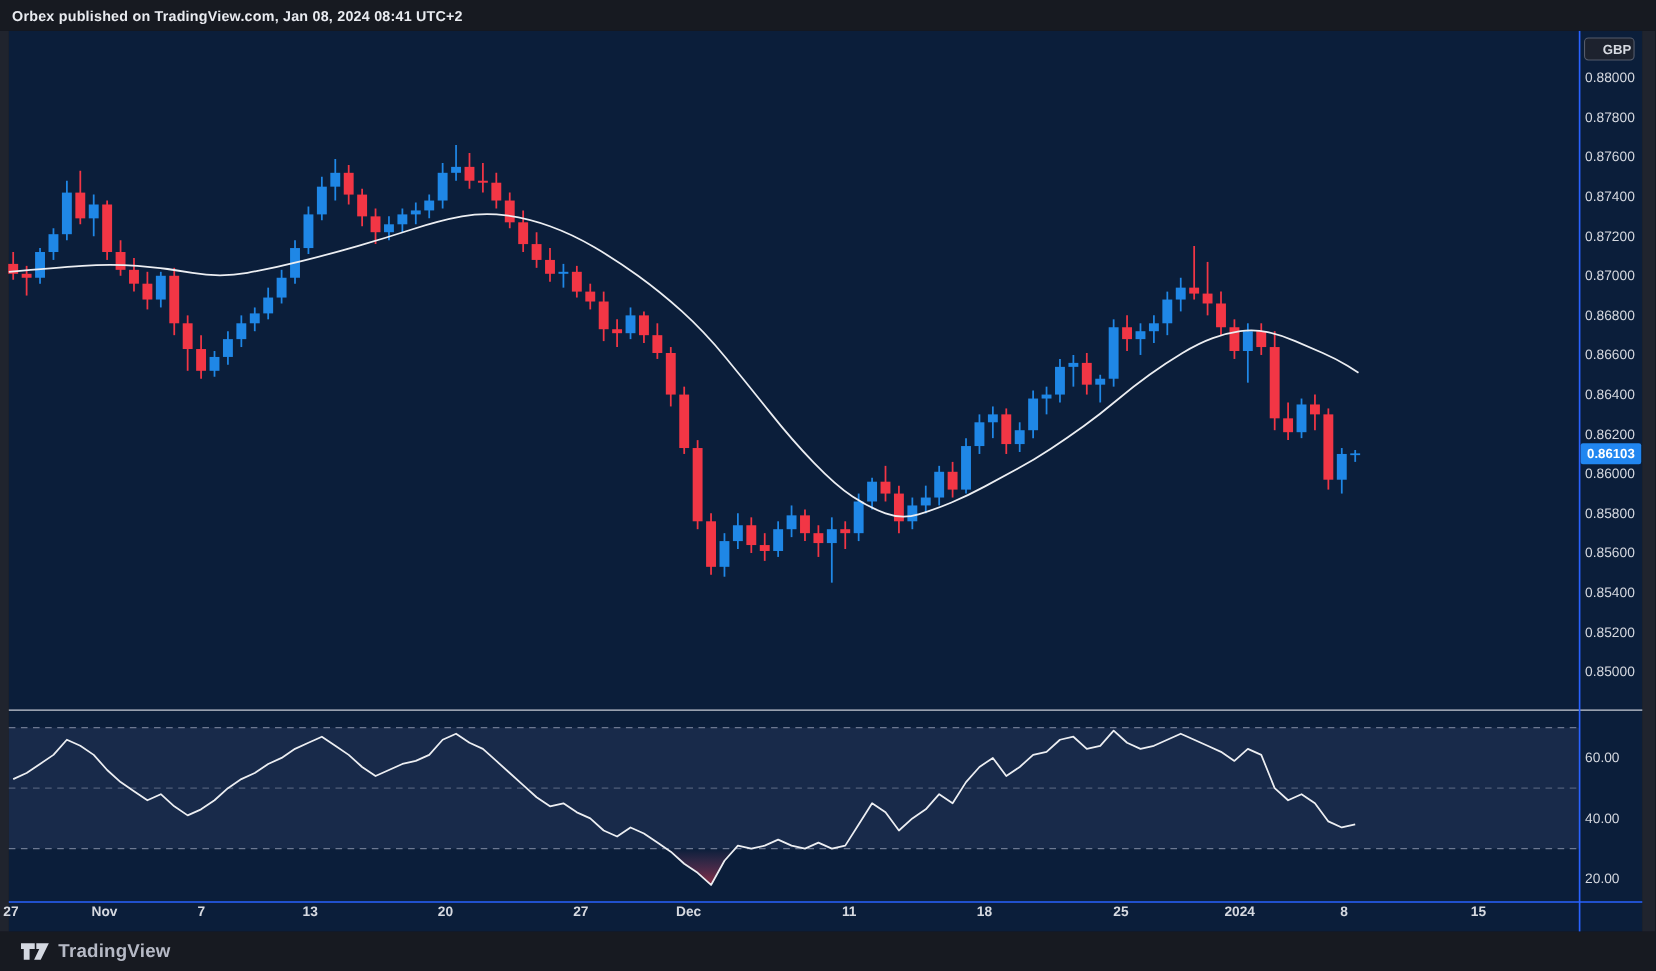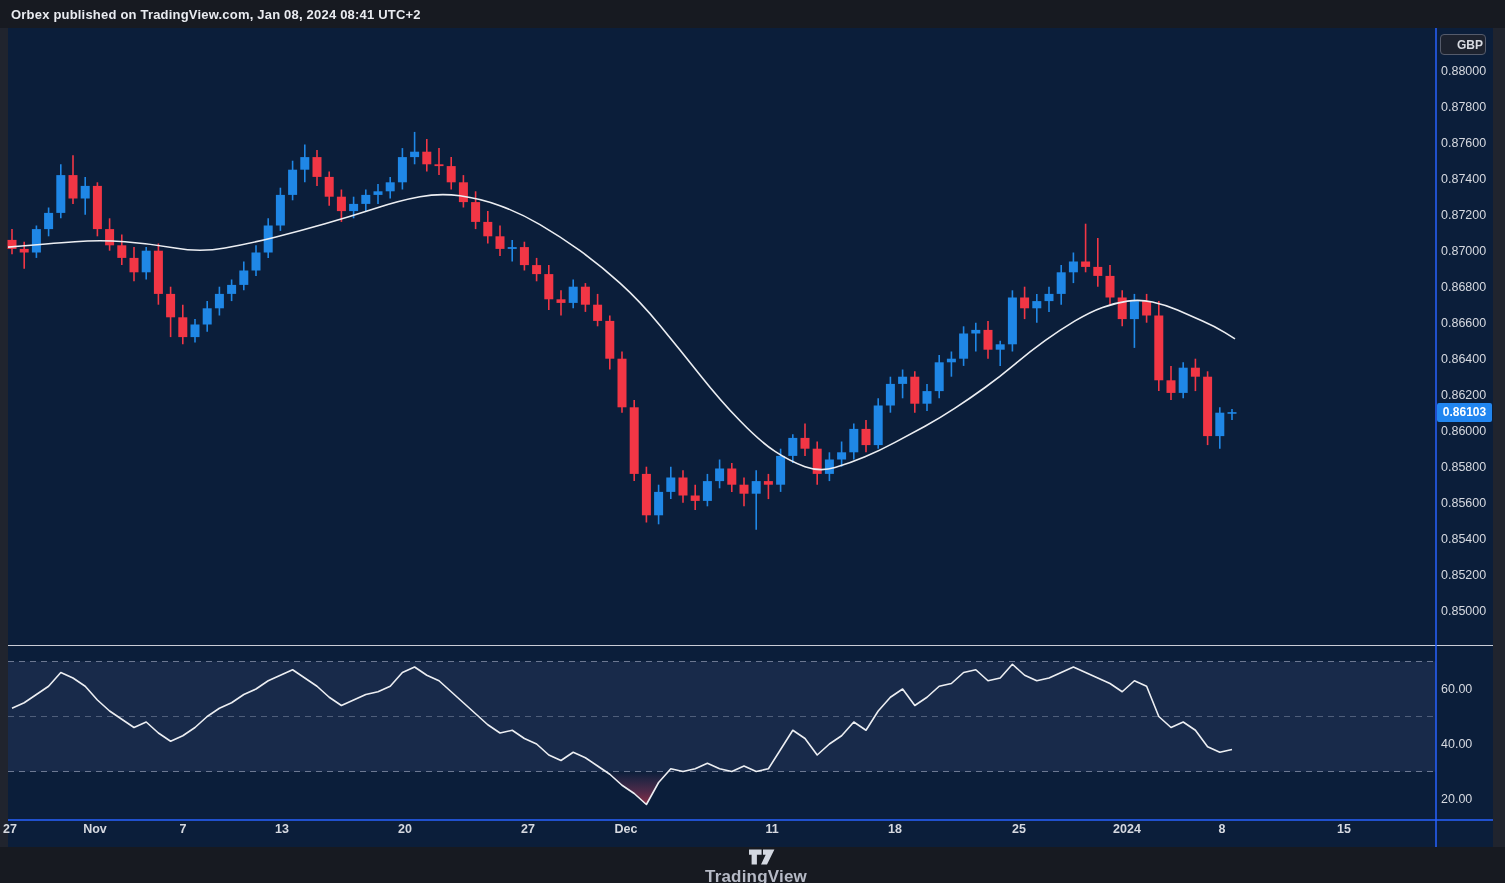--- a/index.html
+++ b/index.html
@@ -8,21 +8,21 @@
   .topbar{position:absolute;left:0;top:0;width:1505px;height:28px;background:#171a21;
           display:flex;align-items:center;}
   .topbar span{color:#e9ebf0;font-size:13px;font-weight:700;margin-left:11px;letter-spacing:.2px;}
   .chart-wrap{position:absolute;left:0;top:28px;width:1505px;height:819px;}
   .gbp-btn{position:absolute;left:1440px;top:6px;width:46px;height:21px;line-height:21px;
            text-align:center;color:#d8dbe2;font-size:12px;font-weight:600;background:#1d222e;
            border:1px solid #555b6b;border-radius:4px;box-sizing:border-box;cursor:pointer;padding-left:14px;}
   .price-tag{position:absolute;left:1437px;top:375px;width:55px;height:19px;line-height:19px;
              text-align:center;color:#ffffff;font-size:12px;font-weight:600;border-radius:2px;}
   .footer{position:absolute;left:0;top:847px;width:1505px;height:36px;background:#171a21;
-          display:flex;align-items:center;flex-direction:column;}
+          display:flex;align-items:center;}
   .footer .logo{margin-left:19px;display:flex;align-items:center;}
   .footer .brand{color:#b6bac6;font-size:17px;font-weight:700;margin-left:7px;letter-spacing:.2px;}
   svg text{font-family:"Liberation Sans","DejaVu Sans",sans-serif;}
 </style>
 </head>
 <body>
 
 <div class="stage">
 
   <div class="topbar">

